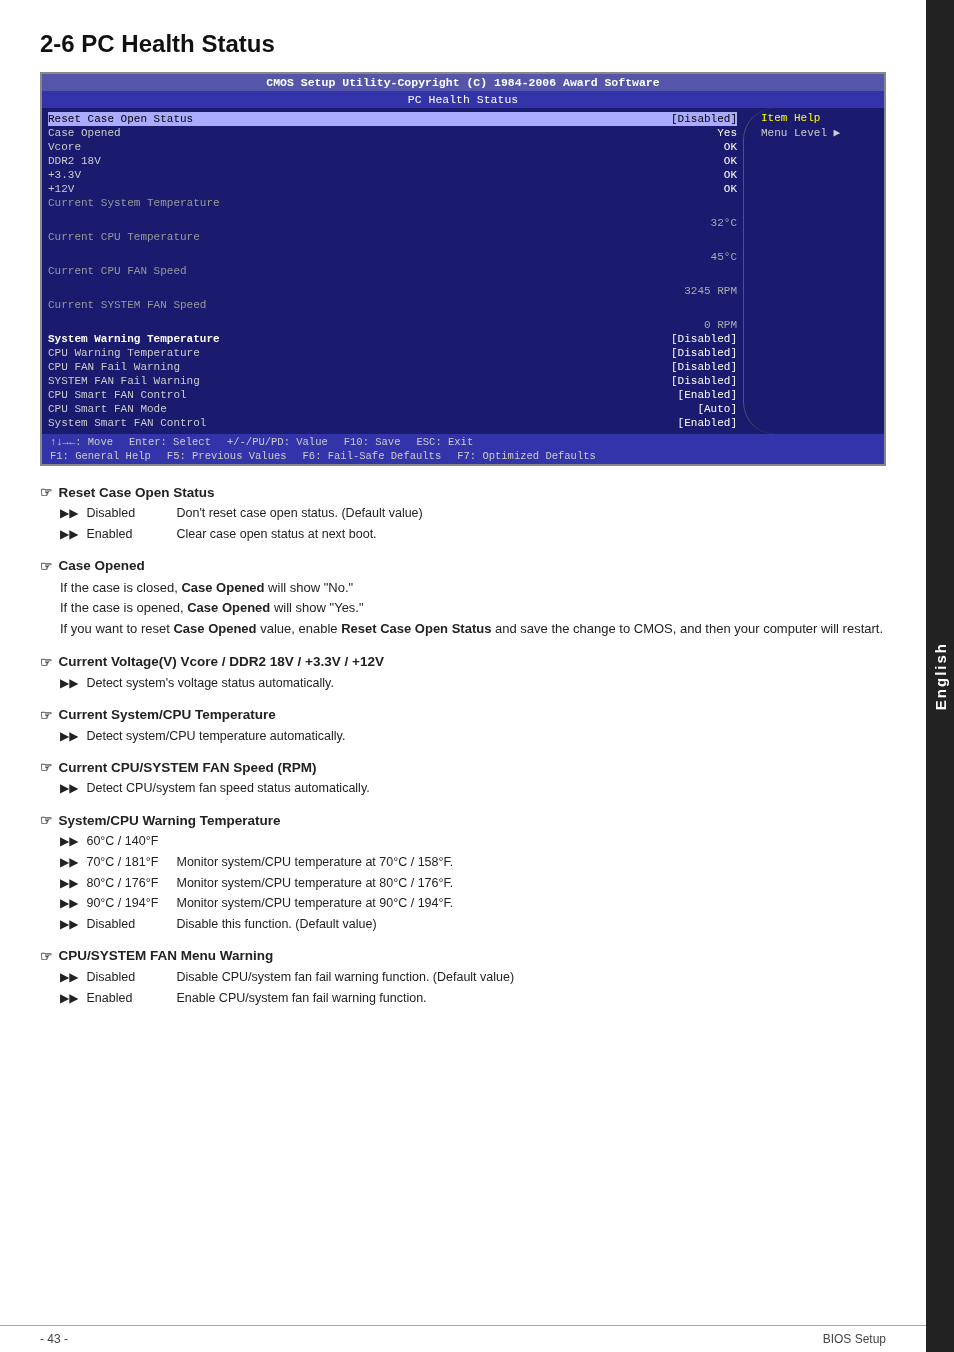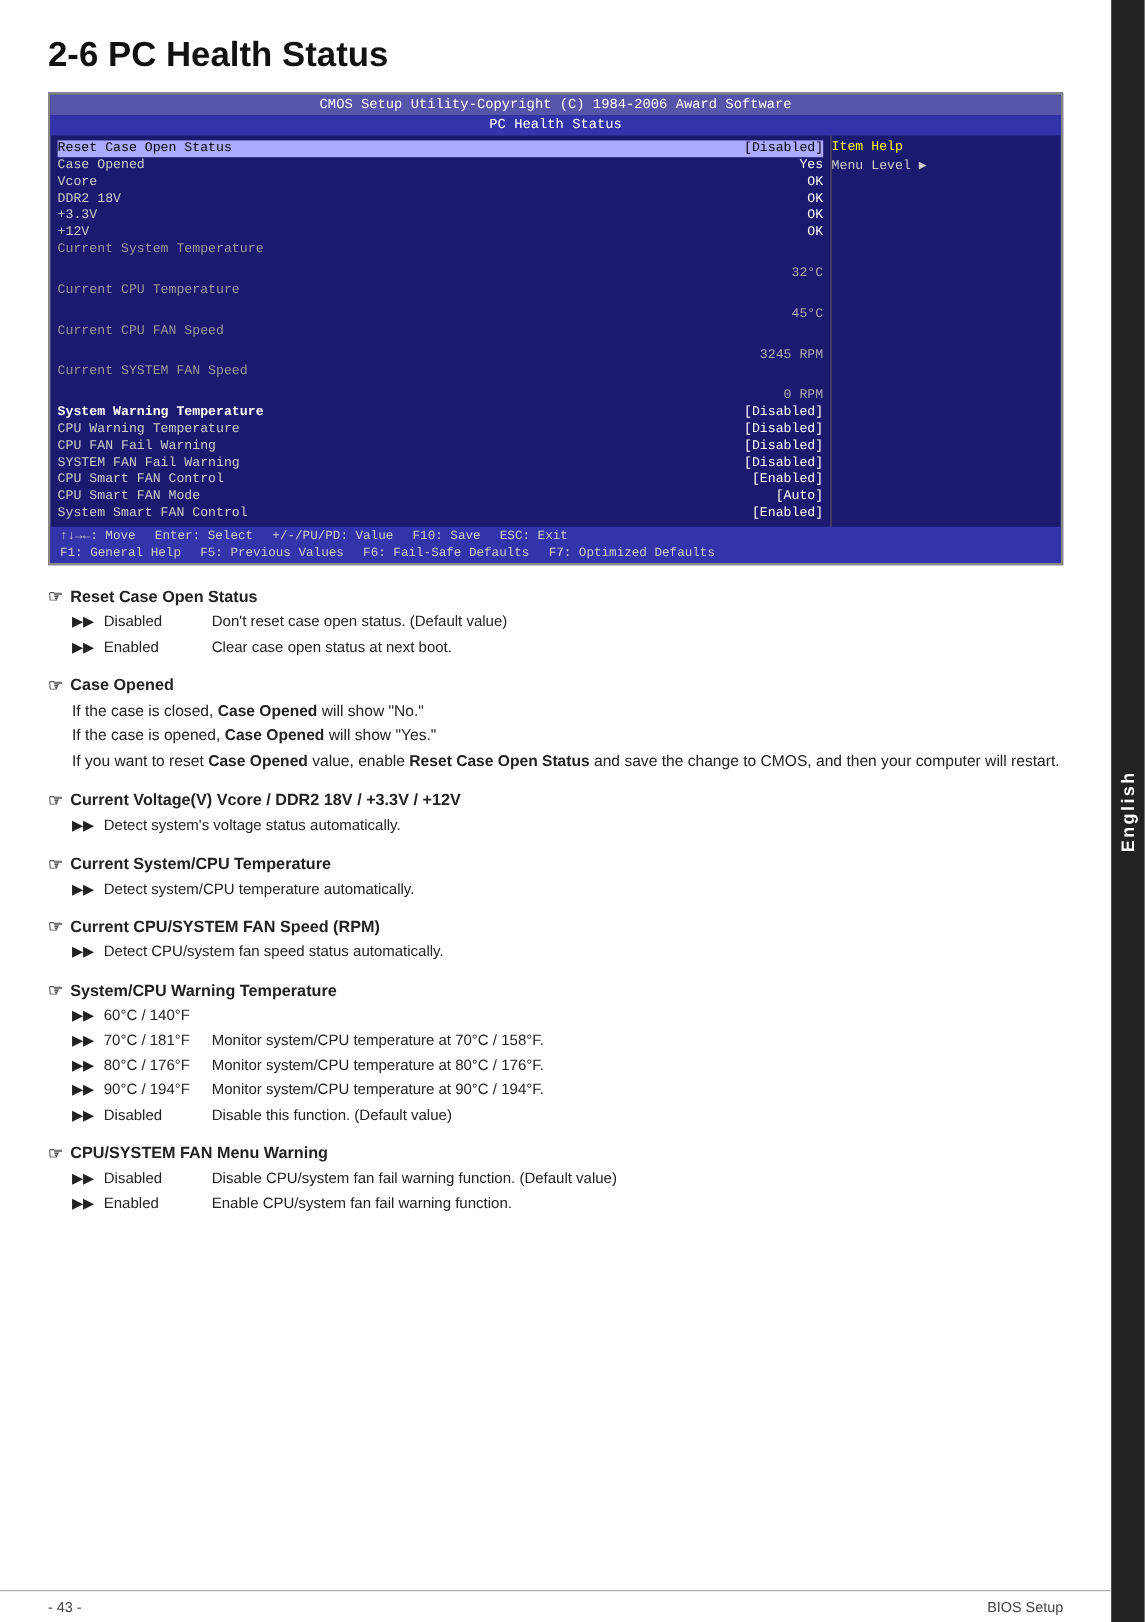--- a/index.html
+++ b/index.html
@@ -35,65 +35,66 @@
     }
 
     
     .main-content {
       margin: 0 28px 0 0;
       padding: 30px 40px 30px 40px;
     }
 
     
     .section-title {
-      font-size: 29px;
+      font-size: 24px;
       font-weight: bold;
       margin-bottom: 14px;
       color: #111;
     }
 
     
     .bios-box {
       border: 2px solid #888;
       background: #1a1a6e;
       color: #ddd;
       font-family: 'Courier New', monospace;
       font-size: 11.5px;
       margin-bottom: 18px;
     }
     .bios-header {
       background: #5555aa;
       color: #fff;
       text-align: center;
       padding: 2px 0;
       font-size: 11.5px;
-      font-weight: normal;
+      font-weight: bold;
     }
     .bios-subheader {
       background: #3333aa;
       color: #fff;
       text-align: center;
       padding: 2px 13px;
       font-size: 11.5px;
     }
     .bios-body {
       display: flex;
       flex-direction: row;
       padding: 0;
     }
     .bios-main-col {
       flex: 1;
       padding: 4px 6px;
     }
     .bios-right-col {
-      width: 192px;
+      width: 141px;
       border-left: 1px solid #555;
-      padding: 4px 0;
+      padding: 4px 17px;
       color: #ddd;
       font-size: 11px;
+      border-radius: 32px;
     }
     .bios-row {
       display: flex;
       justify-content: space-between;
       padding: 1px 0;
       font-size: 11px;
     }
     .bios-row.highlight {
       background: #aaaaff;
       color: #000;

